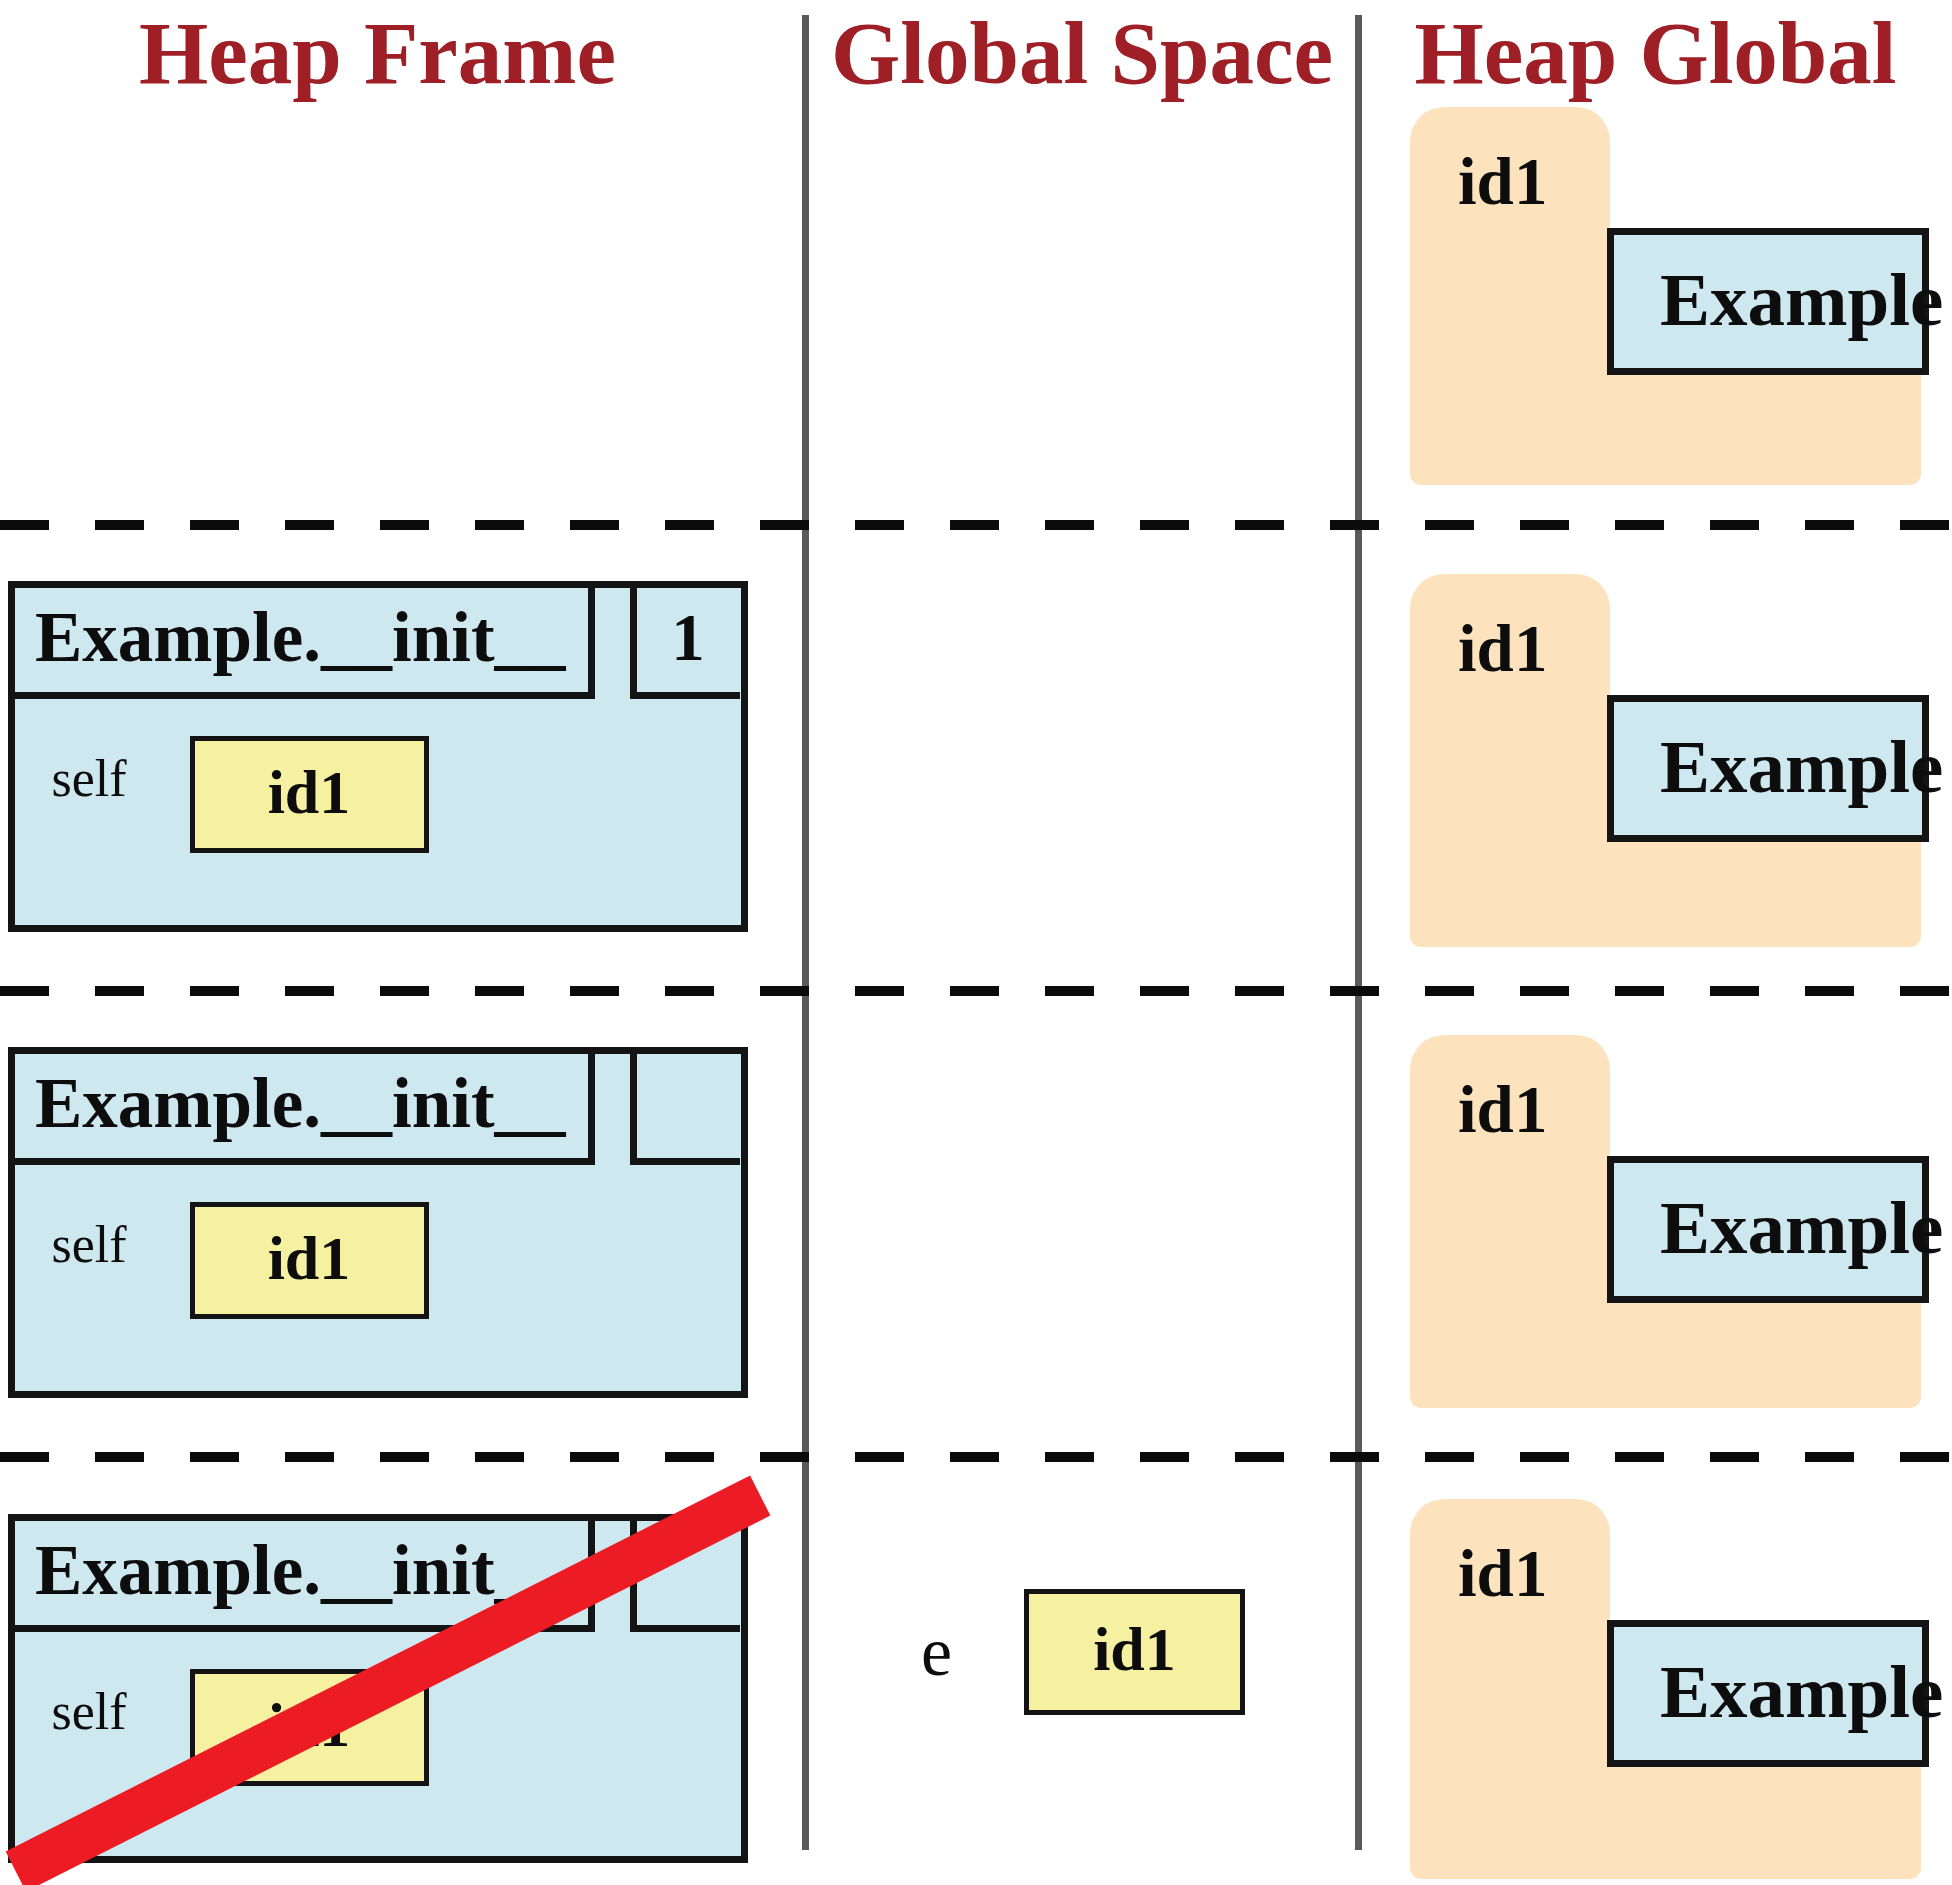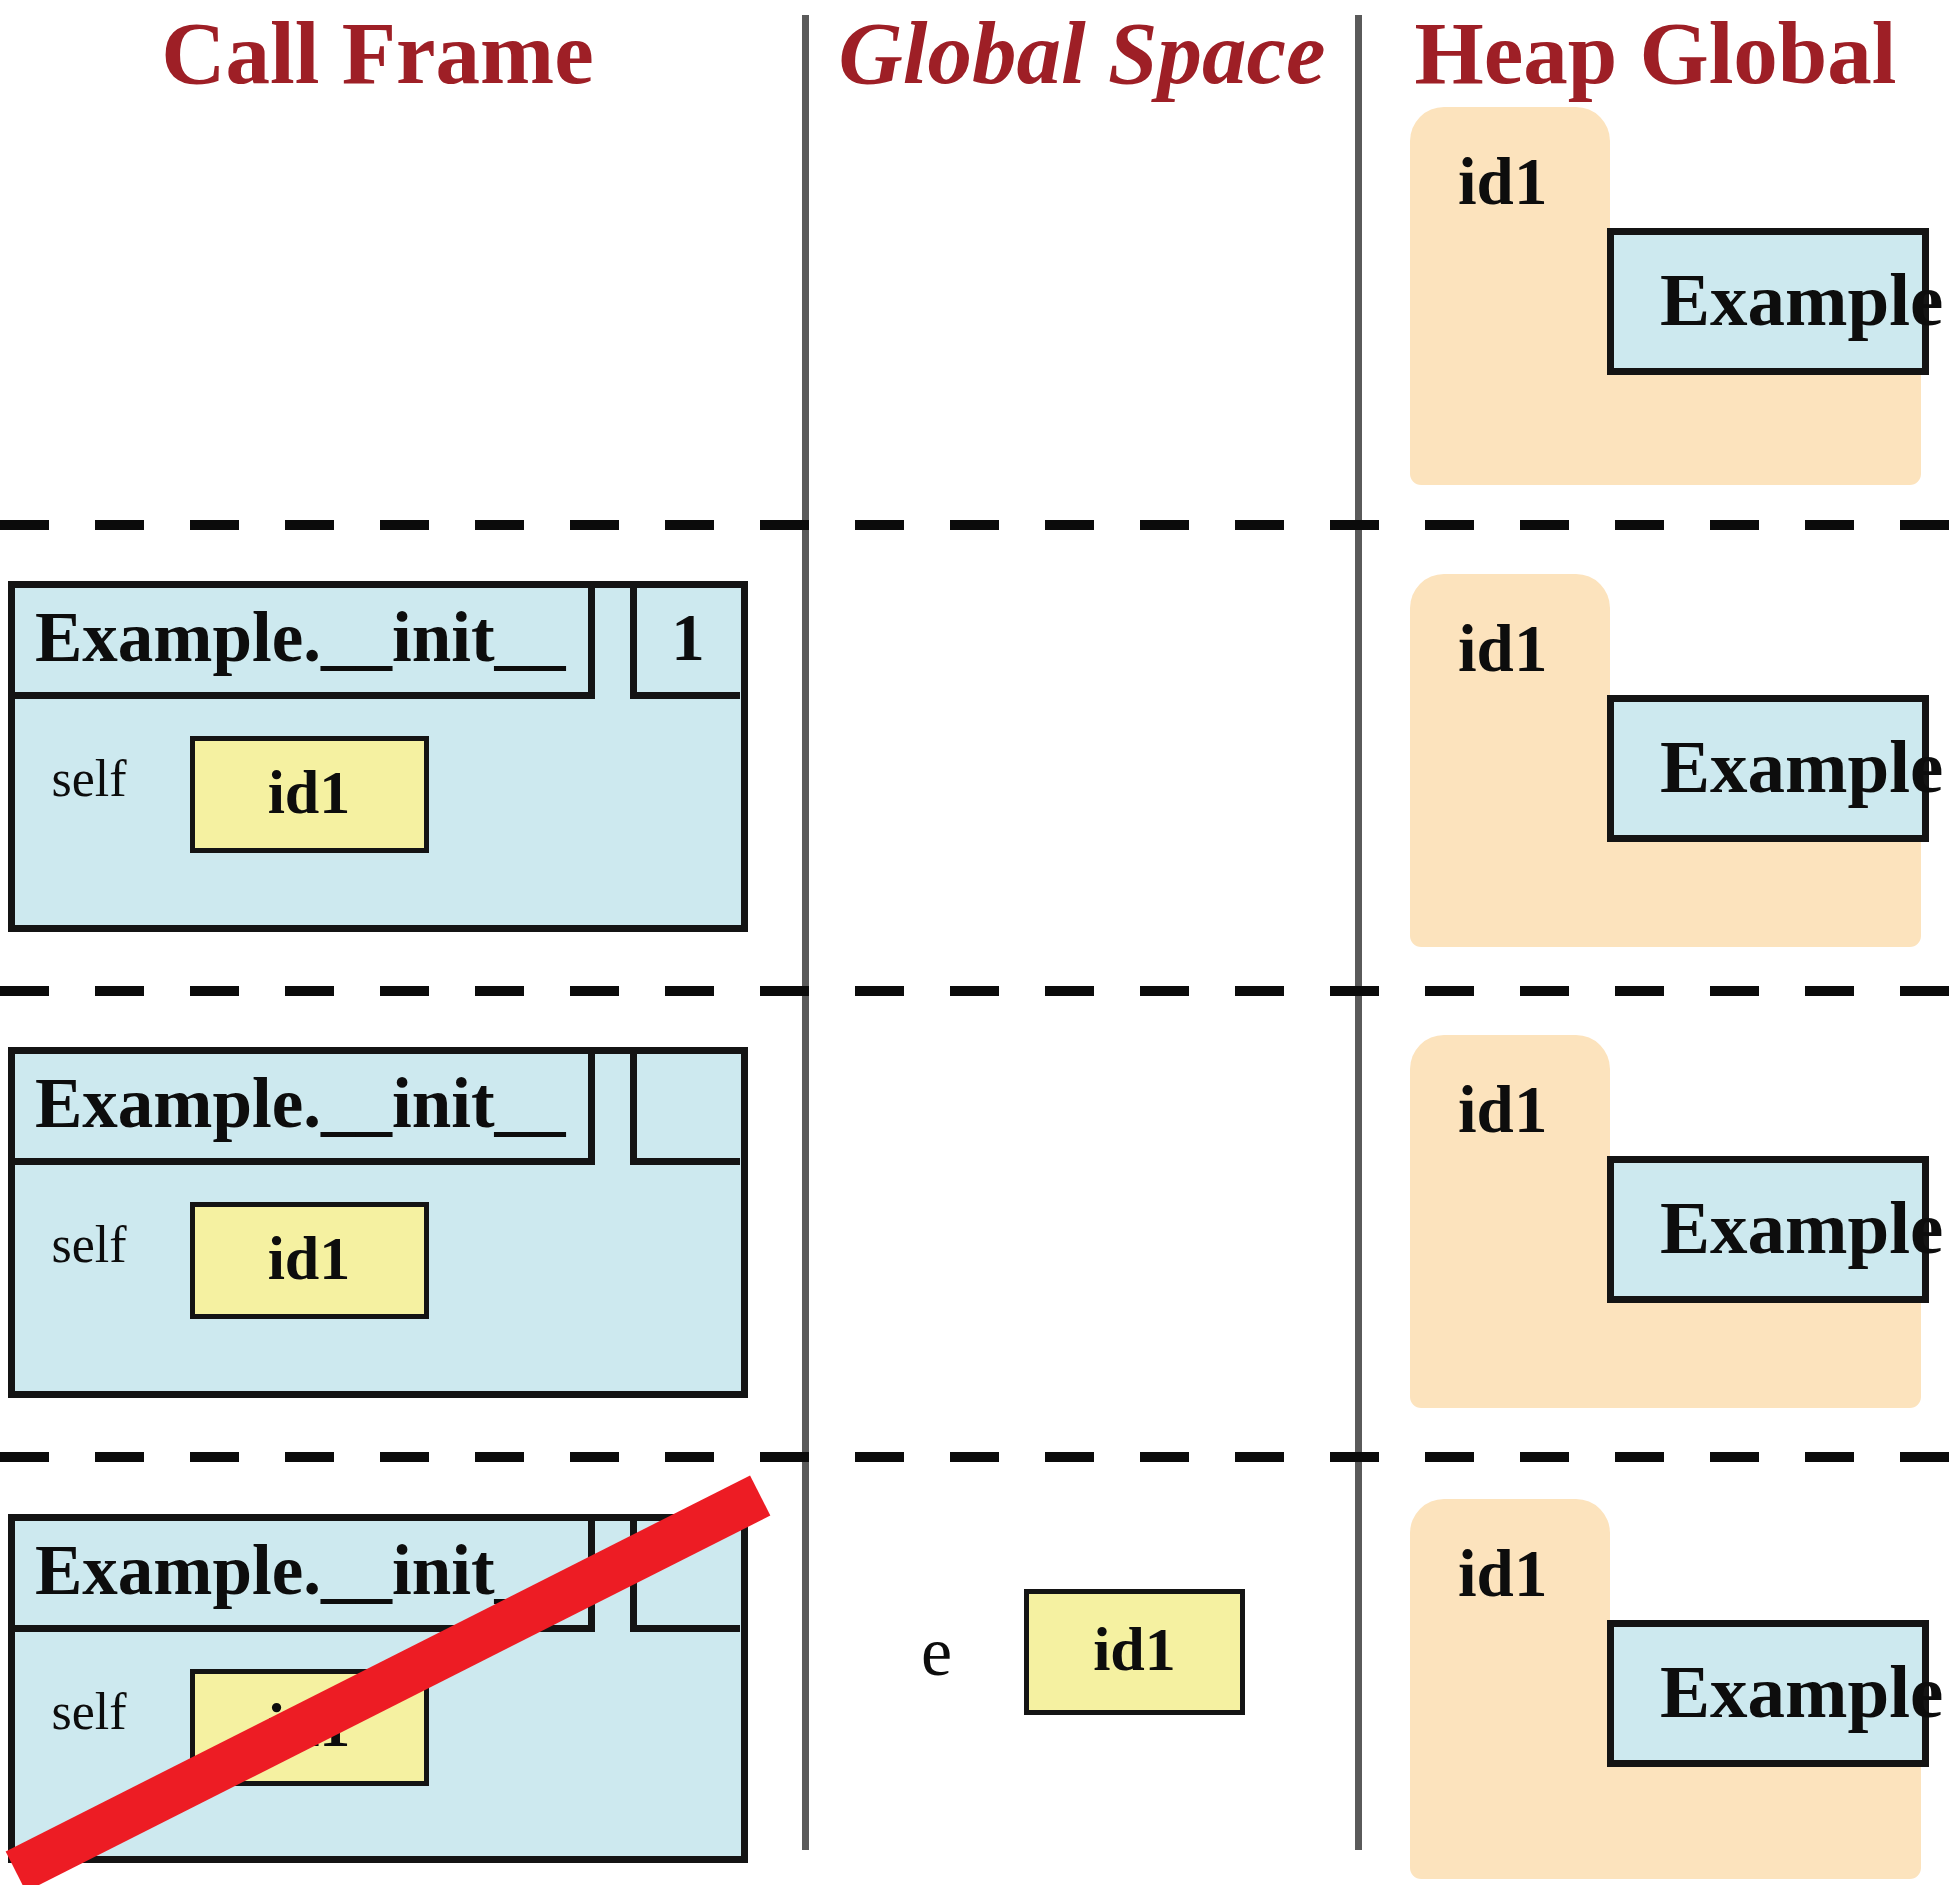--- a/index.html
+++ b/index.html
@@ -20,21 +20,21 @@
     color:#0d0d0d;
     overflow:hidden;
   }
   
   .col-title{
     position:absolute;top:1.9px;height:103px;
     font-size:89px;font-weight:bold;color:var(--header-text);
     text-align:center;line-height:103px;white-space:nowrap;
   }
   .t-call{left:0;width:755px;}
-  .t-global{left:804px;width:556px;font-style:italic;}
+  .t-global{left:804px;width:556px;}
   .t-heap{left:1359px;width:593px;}
   
   .vdivider{
     position:absolute;top:15px;height:1835px;width:6.5px;
     background:var(--divider);
   }
   .vd-left{left:802px;}
   .vd-right{left:1355px;}
   
   .hdash{
@@ -122,21 +122,21 @@
     background:var(--cross-out);
     transform:rotate(-26.8deg);
     z-index:6;
   }
 </style>
 </head>
 <body>
 
 <div id="stage">
 
-  <div class="col-title t-call">Call Frame</div>
+  <div class="col-title t-call">Heap Frame</div>
   <div class="col-title t-global">Global Space</div>
   <div class="col-title t-heap">Heap Global</div>
 
   <div class="vdivider vd-left"></div>
   <div class="vdivider vd-right"></div>
 
   <div class="hdash hd-1"></div>
   <div class="hdash hd-2"></div>
   <div class="hdash hd-3"></div>
 

